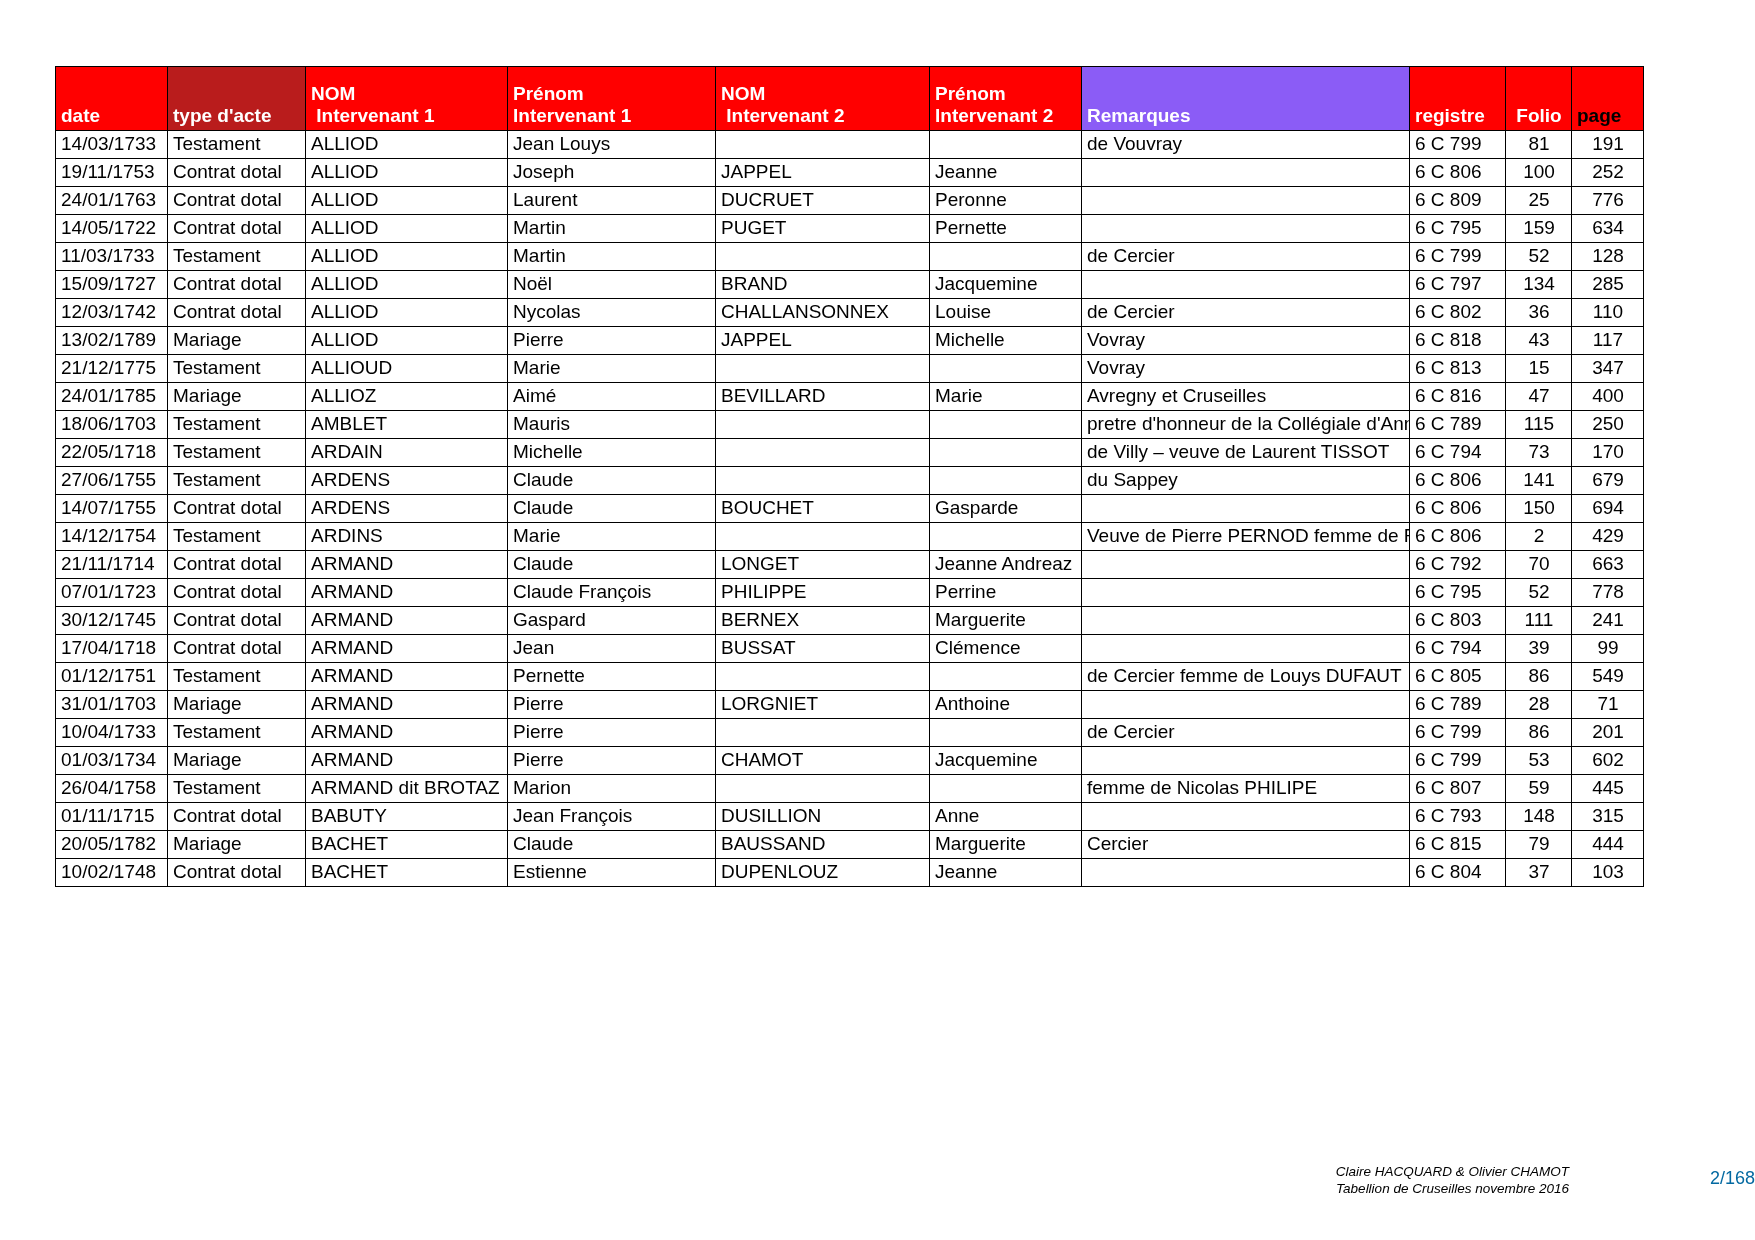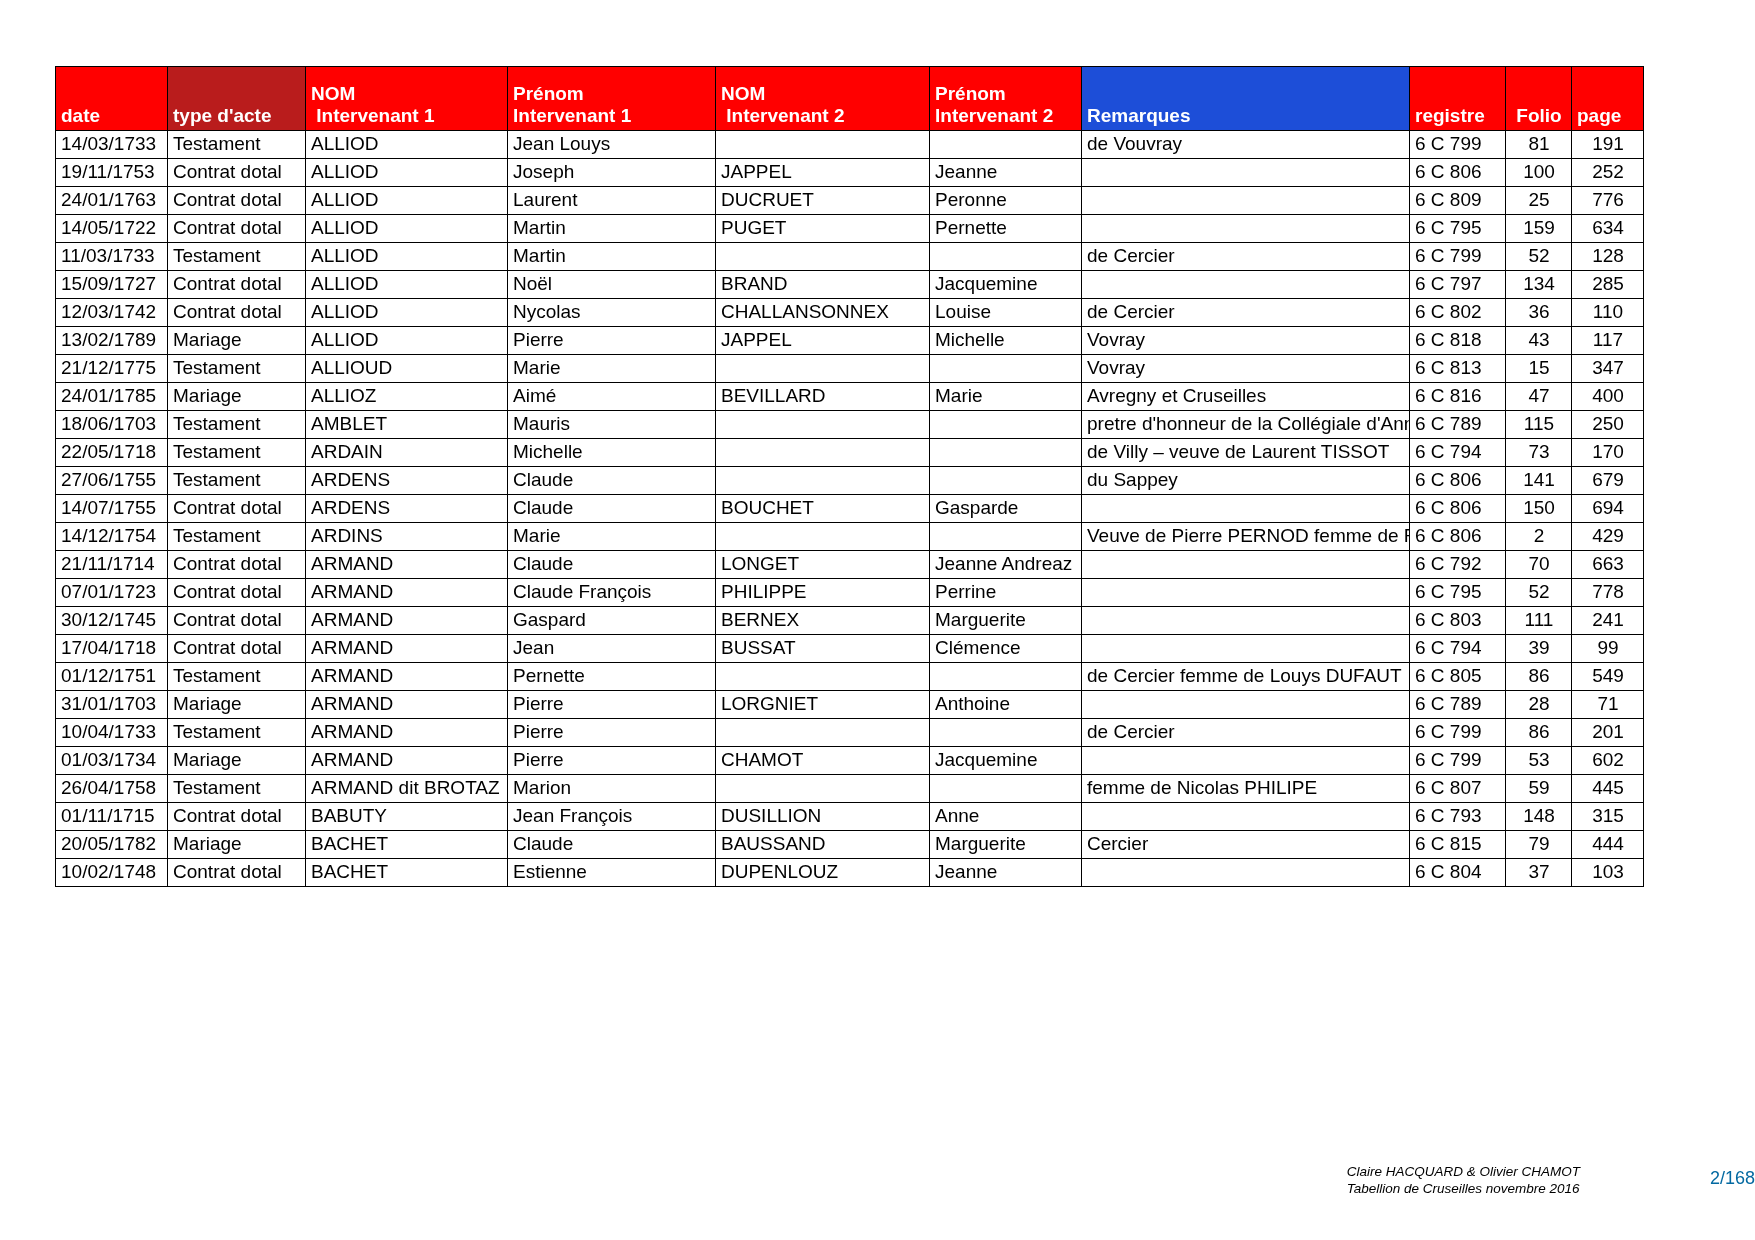--- a/index.html
+++ b/index.html
@@ -58,21 +58,22 @@
     top: 1168px;
     left: 0;
     width: 1755px;
     text-align: right;
     font-size: 18px;
     color: #0369a1;
   }
   .footer-credits {
     position: absolute;
     top: 1163px;
-    right: 175px;
+    right: 186px;
+    text-align: right;
     font-style: italic;
     font-size: 13.5px;
     line-height: 17px;
     color: #000000;
   }
 </style>
 </head>
 <body>
 
 <div class="page">
@@ -83,24 +84,24 @@
           <th class="col0" style="background: rgb(255, 0, 0); color: rgb(255, 255, 255);">date</th>
           <th class="col1" style="background: #b91c1c; color: rgb(255, 255, 255);">type d'acte</th>
           <th class="col2" style="background: rgb(255, 0, 0); color: rgb(255, 255, 255);">NOM
 &nbsp;Intervenant 1</th>
           <th class="col3" style="background: rgb(255, 0, 0); color: rgb(255, 255, 255);">Prénom
 Intervenant 1</th>
           <th class="col4" style="background: rgb(255, 0, 0); color: rgb(255, 255, 255);">NOM
 &nbsp;Intervenant 2</th>
           <th class="col5" style="background: rgb(255, 0, 0); color: rgb(255, 255, 255);">Prénom
 Intervenant 2</th>
-          <th class="col6" style="background: #1d4ed8; color: rgb(255, 255, 255);">Remarques</th>
+          <th class="col6" style="background: #8b5cf6; color: rgb(255, 255, 255);">Remarques</th>
           <th class="col7" style="background: rgb(255, 0, 0); color: rgb(255, 255, 255);">registre</th>
           <th class="col8" style="background: rgb(255, 0, 0); color: rgb(255, 255, 255); text-align: center;">Folio</th>
-          <th class="col9" style="background: rgb(255, 0, 0); color: #ffffff;">page</th>
+          <th class="col9" style="background: rgb(255, 0, 0); color: #000000;">page</th>
         </tr>
     </thead>
     <tbody>
         <tr>
           <td class="col0">14/03/1733</td>
           <td class="col1">Testament</td>
           <td class="col2">ALLIOD</td>
           <td class="col3">Jean Louys</td>
           <td class="col4"></td>
           <td class="col5"></td>

